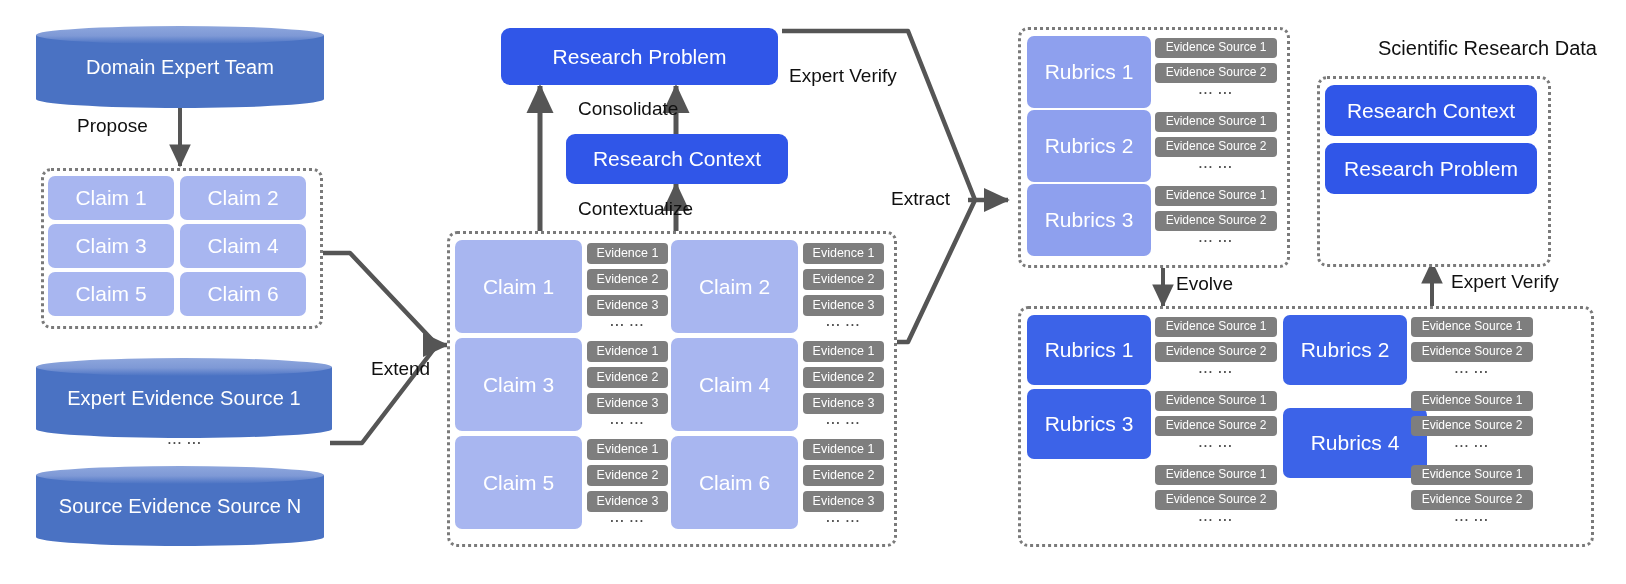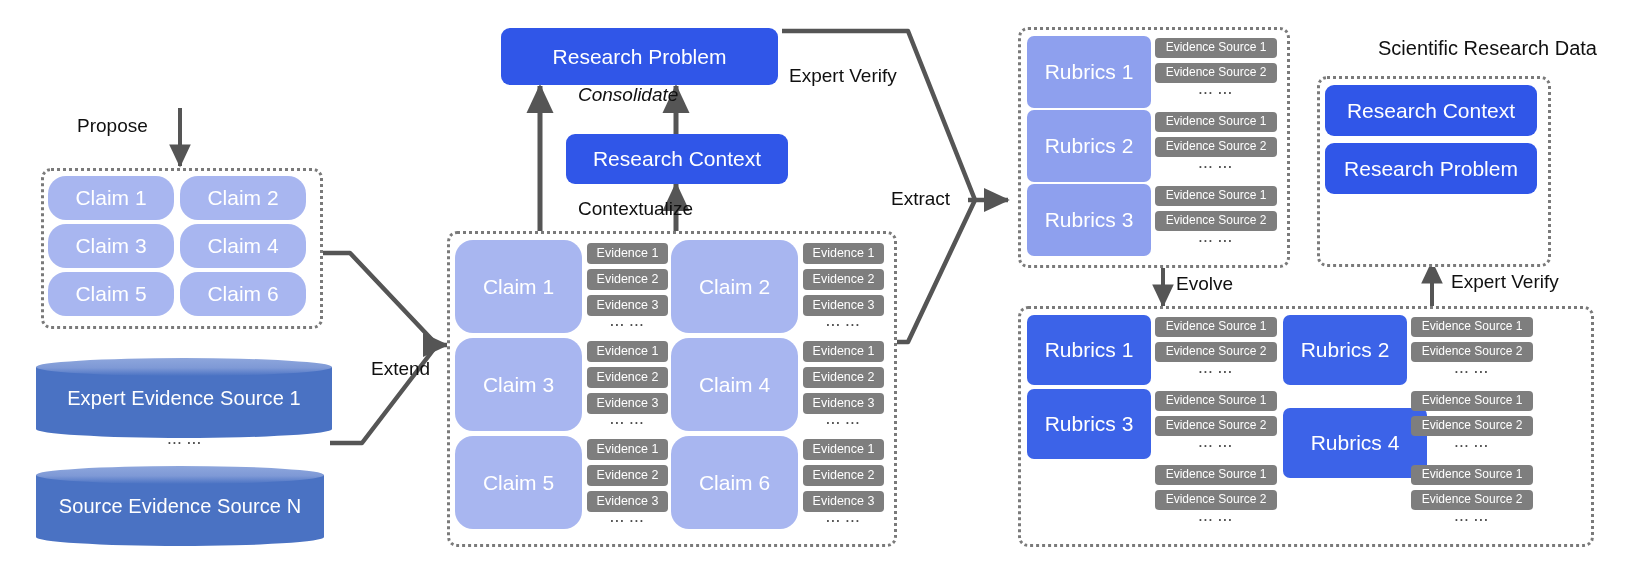--- a/index.html
+++ b/index.html
@@ -17,21 +17,21 @@
   .cyl .lbl{position:absolute;left:0;right:0;top:0;bottom:0;display:flex;
             align-items:center;justify-content:center;color:#fff;z-index:3;
             font-size:20px;letter-spacing:.1px;}
 
   
   .dotbox{position:absolute;border:3px dotted #7a7a7a;border-radius:10px;background:#fff;}
 
   
   .box{position:absolute;display:flex;align-items:center;justify-content:center;
        color:#fff;border-radius:6px;text-align:center;line-height:1.1;}
-  .claim{background:#A8B6F0;font-size:21px;border-radius:18px;}
+  .claim{background:#A8B6F0;font-size:21px;border-radius:7px;}
   .rub-lite{background:#8EA0EE;font-size:21px;border-radius:7px;}
   .rub-strong{background:#3C63E8;font-size:21px;border-radius:7px;}
   .blue{background:#3056E8;border-radius:9px;font-size:21px;}
   .ev{background:#7E7E7E;font-size:12.5px;border-radius:4px;color:#fff;}
   .evsrc{background:#7E7E7E;font-size:12px;border-radius:4px;color:#fff;}
   .dots{position:absolute;display:flex;align-items:center;justify-content:center;
         color:#4b4b4b;font-size:12px;letter-spacing:1px;font-weight:700;}
 
   
   .t{position:absolute;color:#101010;font-size:19px;white-space:nowrap;}
@@ -67,20 +67,26 @@
 
     <path d="M782,31 L908,31 L975,200" stroke="#555555" stroke-width="4.5" fill="none" stroke-linejoin="round"></path>
     <path d="M895,342 L908,342 L975,200" stroke="#555555" stroke-width="4.5" fill="none" stroke-linejoin="round"></path>
     <path d="M968,200 L1008,200" stroke="#555555" stroke-width="4.5" fill="none" marker-end="url(#ah)"></path>
 
     <path d="M1163,262 L1163,306" stroke="#555555" stroke-width="4" fill="none" marker-end="url(#ah)"></path>
 
     <path d="M1432,308 L1432,262" stroke="#555555" stroke-width="4" fill="none" marker-end="url(#ah)"></path>
   </svg>
 
+  <div class="cyl" style="left:36px;top:26px;width:288px;height:82px;">
+    <div class="bot"></div>
+    <div class="body"></div>
+    <div class="top"></div>
+    <div class="lbl">Domain Expert Team</div>
+  </div>
 
   <div class="t" style="left:77px;top:115px;">Propose</div>
 
   <div class="dotbox" style="left:41px;top:168px;width:276px;height:155px;"></div>
   <div style="position:absolute;left:41px;top:168px;width:276px;height:155px;"></div>
 
   <div class="box claim" style="left:48px;top:176px;width:126px;height:44px;">Claim 1</div>
   <div class="box claim" style="left:180px;top:176px;width:126px;height:44px;">Claim 2</div>
   <div class="box claim" style="left:48px;top:224px;width:126px;height:44px;">Claim 3</div>
   <div class="box claim" style="left:180px;top:224px;width:126px;height:44px;">Claim 4</div>
@@ -100,21 +106,21 @@
     <div class="bot"></div>
     <div class="body"></div>
     <div class="top"></div>
     <div class="lbl">Source Evidence Source N</div>
   </div>
 
   <div class="t" style="left:371px;top:358px;">Extend</div>
 
   <div class="box blue" style="left:501px;top:28px;width:277px;height:57px;">Research Problem</div>
 
-  <div class="t" style="left:578px;top:84px;font-style:italic;">Consolidate</div>
+  <div class="t" style="left:578px;top:98px;">Consolidate</div>
 
   <div class="box blue" style="left:566px;top:134px;width:222px;height:50px;">Research Context</div>
 
   <div class="t" style="left:578px;top:198px;">Contextualize</div>
 
   <div class="t" style="left:789px;top:65px;">Expert Verify</div>
 
   <div class="t" style="left:891px;top:188px;">Extract</div>
 
   <div class="dotbox" style="left:447px;top:231px;width:444px;height:310px;"></div>

